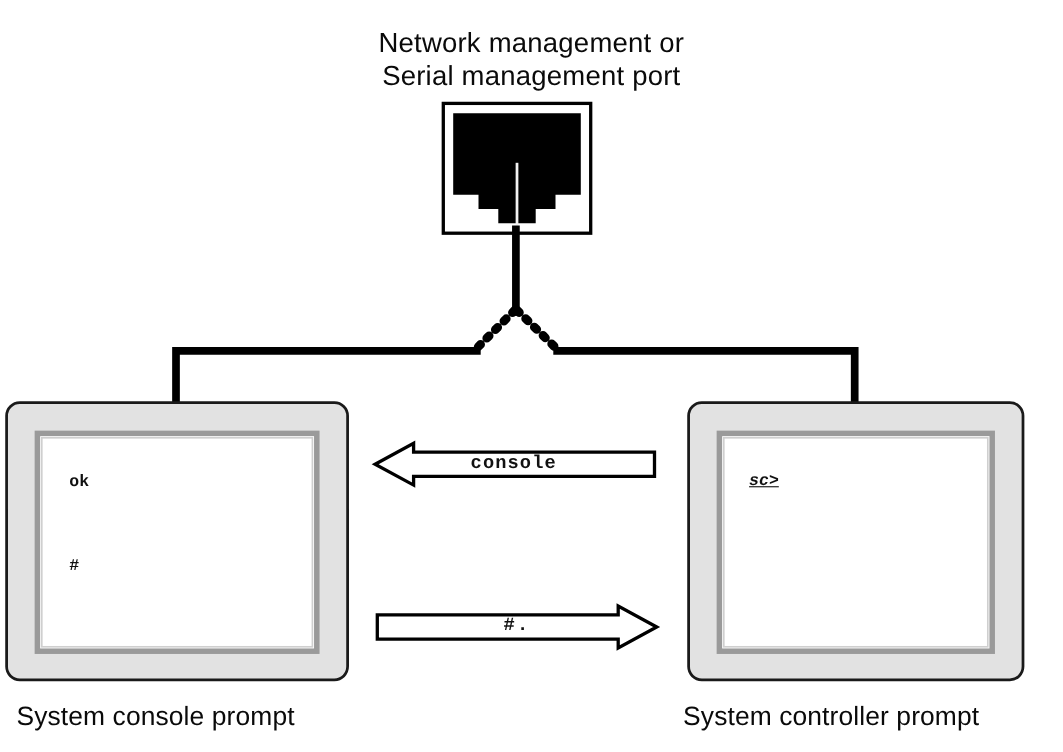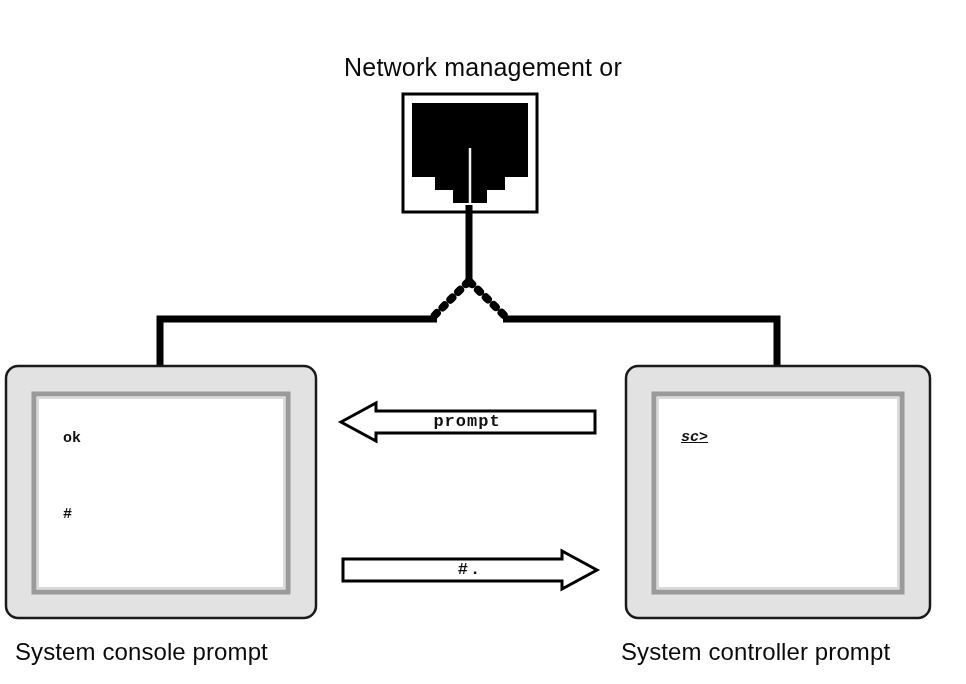--- a/index.html
+++ b/index.html
@@ -35,21 +35,21 @@
     width: 966px;
     text-align: center;
     font-family: "Liberation Sans", sans-serif;
     font-size: 25px;
     font-weight: 400;
     color: #0a0a0a;
     letter-spacing: 0.2px;
     line-height: 30px;
     white-space: nowrap;
   }
-  #title-line-1 { top: 24px; margin-top: 28px; }
+  #title-line-1 { top: 24px; }
   #title-line-2 { top: 54px; }
 
   .caption-text {
     position: absolute;
     font-family: "Liberation Sans", sans-serif;
     font-size: 24px;
     font-weight: 400;
     color: #0a0a0a;
     white-space: nowrap;
     letter-spacing: 0.1px;
@@ -86,20 +86,21 @@
     left: 345px; top: 560px; width: 250px;
     letter-spacing: 2px;
   }
 </style>
 </head>
 <body>
 
 <div id="diagram-root">
 
   <div class="title-text" id="title-line-1">Network management or</div>
+  <div class="title-text" id="title-line-2">Serial management port</div>
 
   <svg class="layer" viewBox="0 0 966 684" xmlns="http://www.w3.org/2000/svg">
 
     <g>
 
       <rect x="403" y="94" width="134" height="118" fill="#ffffff" stroke="#000000" stroke-width="3"></rect>
 
       <path d="M 412,103 L 528,103 L 528,177 L 505,177 L 505,190 L 487,190
                L 487,203 L 453,203 L 453,190 L 435,190 L 435,177 L 412,177 Z" fill="#000000"></path>
 
@@ -133,19 +134,19 @@
              L 376,441 Z" fill="#ffffff" stroke="#000000" stroke-width="3" stroke-linejoin="miter"></path>
 
     <path d="M 597,570 L 562,551 L 562,559 L 343,559 L 343,581 L 562,581
              L 562,589 Z" fill="#ffffff" stroke="#000000" stroke-width="3" stroke-linejoin="miter"></path>
   </svg>
 
   <div class="prompt-text" id="prompt-ok">ok</div>
   <div class="prompt-text" id="prompt-sh">#</div>
   <div class="prompt-text" id="prompt-sc">sc&gt;</div>
 
-  <div class="arrow-label" id="arrow-label-console">prompt</div>
+  <div class="arrow-label" id="arrow-label-console">console</div>
   <div class="arrow-label" id="arrow-label-escape">#.</div>
 
   <div class="caption-text" id="caption-right">System controller prompt</div>
   <div class="caption-text" id="caption-left">System console prompt</div>
 
 </div>
 
 </body></html>

